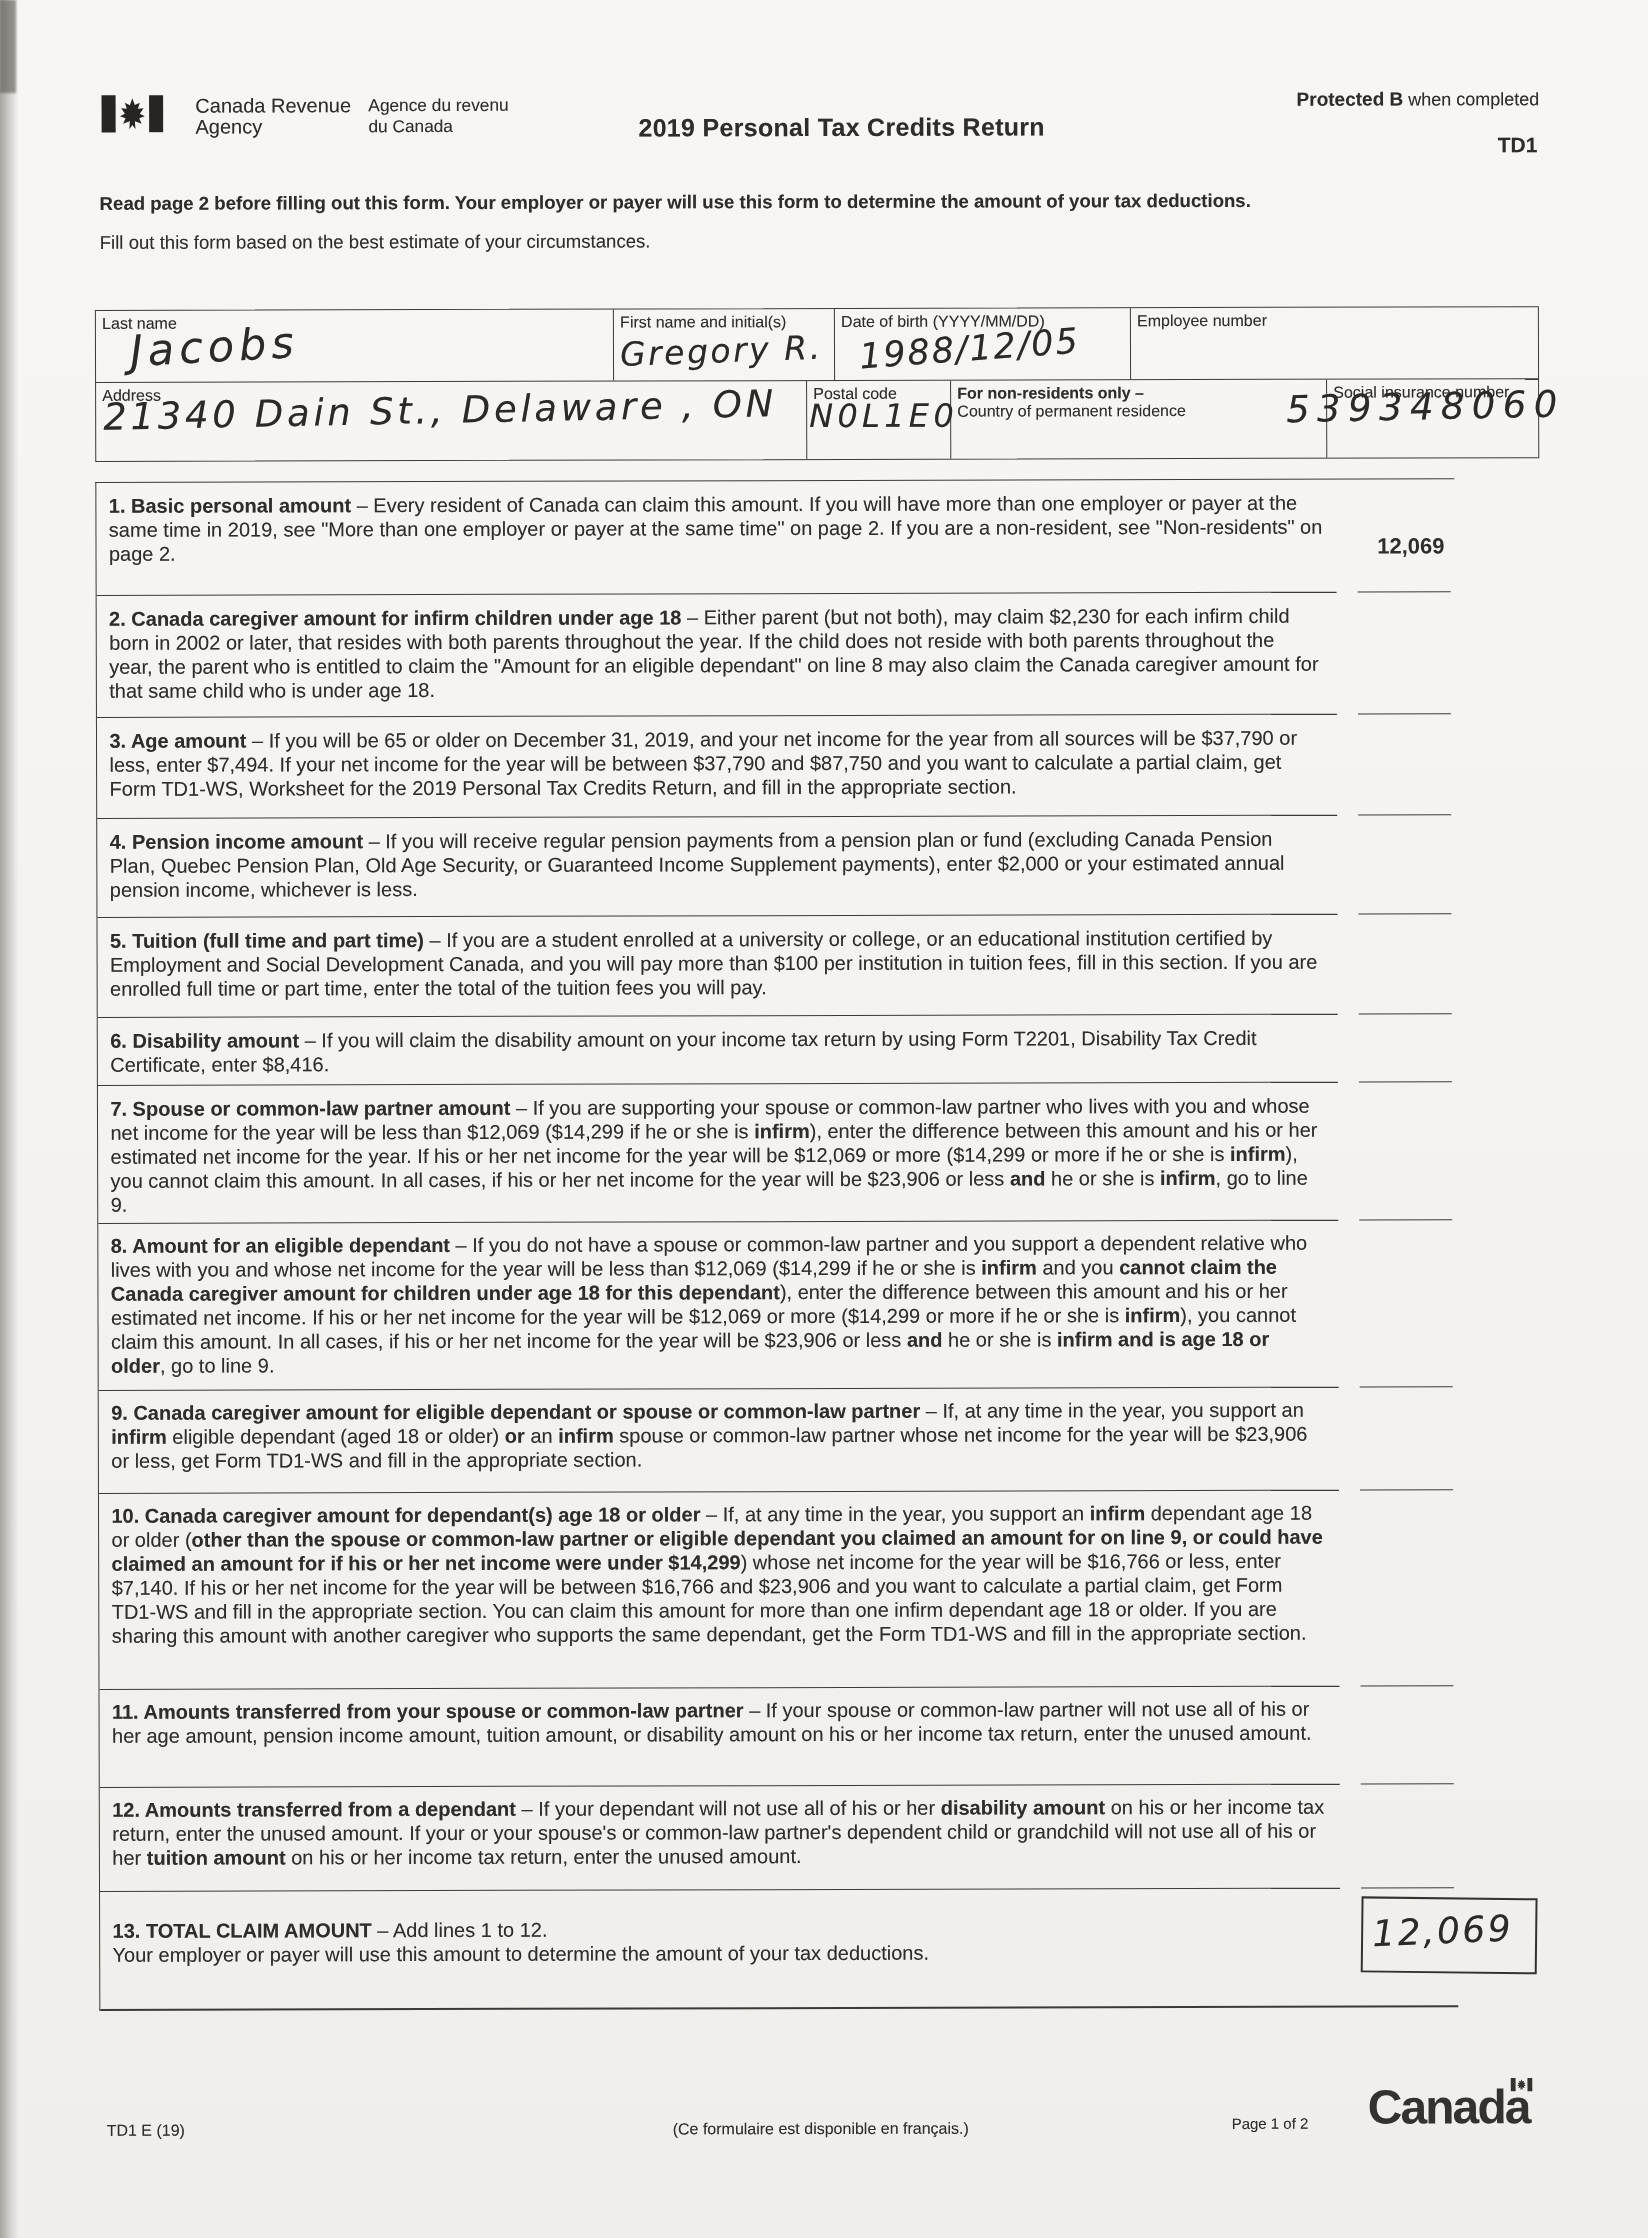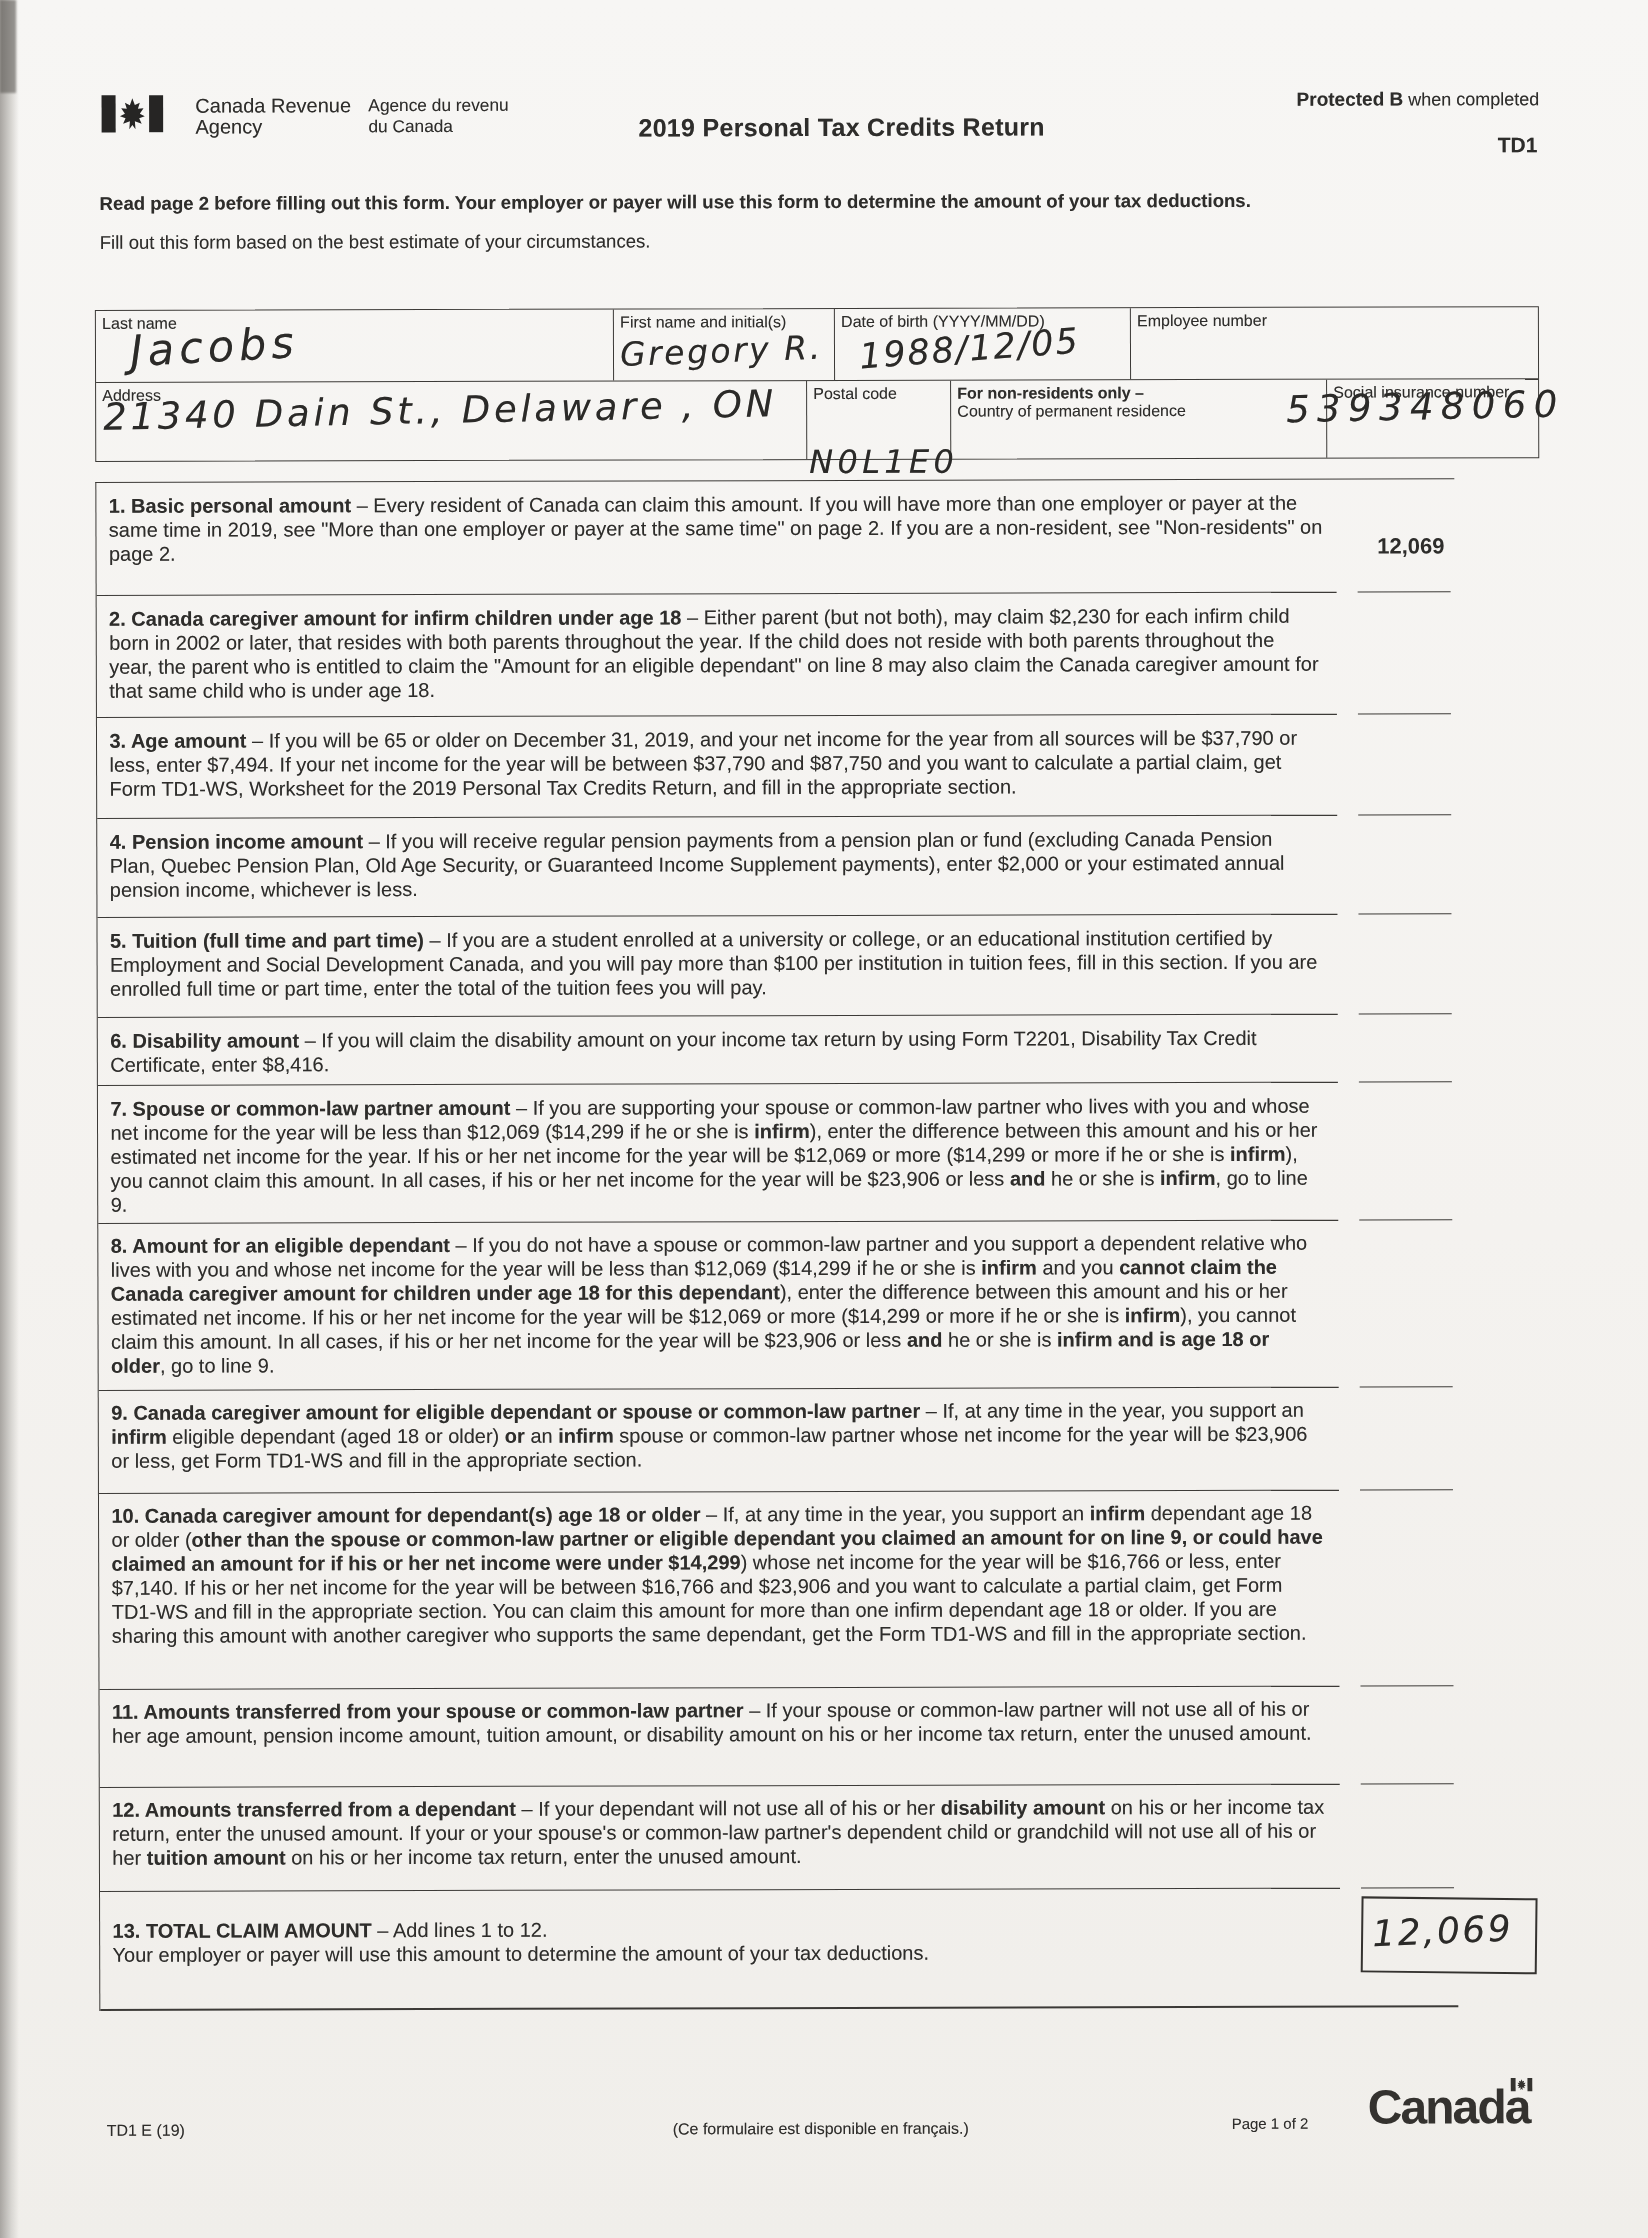--- a/index.html
+++ b/index.html
@@ -37,21 +37,21 @@
   .cell + .cell{border-left:1.9px solid #3c3a37;}
   .c-last{width:517px;}  .c-first{width:221px;} .c-dob{width:296px;} .c-emp{flex:1;}
   .c-addr{width:710px;} .c-postal{width:144px;} .c-nonres{width:376px;} .c-sin{flex:1;}
   .hand{font-family:"DejaVu Sans",sans-serif;font-style:italic;color:#2b2a28;white-space:nowrap;
         text-shadow:0 0 0.6px rgba(43,42,40,.4);}
   .hw{position:absolute;z-index:5;}
   .hw-last{left:34px;top:11px;font-size:43px;letter-spacing:5px;transform:rotate(-3deg);}
   .hw-first{left:524px;top:22px;font-size:33px;letter-spacing:2.5px;transform:rotate(-2deg);}
   .hw-dob{left:763px;top:20px;font-size:35px;letter-spacing:1.9px;transform:rotate(-4deg);}
   .hw-addr{left:7.4px;top:79px;font-size:37px;letter-spacing:3.7px;transform:rotate(-1deg);}
-  .hw-postal{left:713px;top:88px;font-size:32px;letter-spacing:4.3px;margin-top:46px;}
+  .hw-postal{left:713px;top:88px;font-size:32px;letter-spacing:4.3px;}
   .hw-sin{left:1190px;top:78px;font-size:37px;letter-spacing:7.4px;transform:rotate(-1deg);}
 
   
   .main-box{position:absolute;left:97px;top:480px;width:1359px;border-left:1.9px solid #3c3a37;border-top:1.9px solid #3c3a37;box-sizing:border-box;}
   .section{position:relative;box-sizing:border-box;padding:10.5px 132px 7.4px 12.4px;}
   .section::after{content:'';position:absolute;left:0;bottom:0;width:1240px;border-bottom:1.9px solid #3c3a37;}
   .sec-text{margin:0;font-size:20px;line-height:24px;color:#2e2d2b;text-shadow:0 0 0.6px rgba(46,45,43,.35);}
   .answer-rule{position:absolute;right:3.7px;bottom:0;width:93px;border-bottom:1.9px solid #3c3a37;}
   .answer-value{position:absolute;right:10px;bottom:33px;font-size:22px;font-weight:bold;color:#2e2d2b;}
   #sections .section:nth-of-type(1){min-height:113px;}

